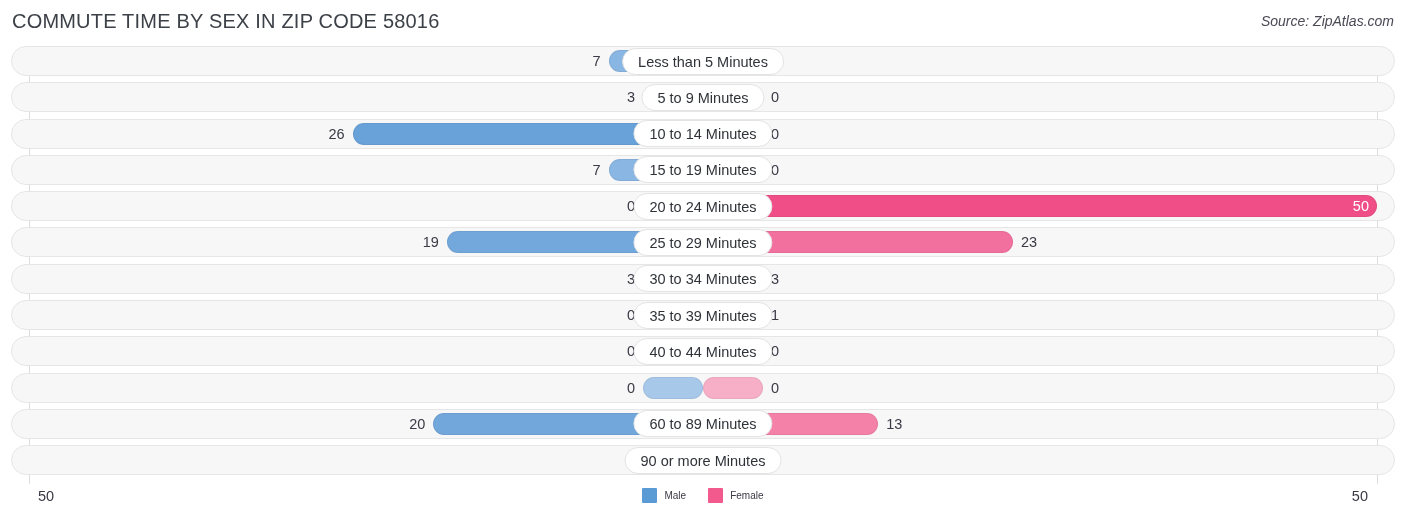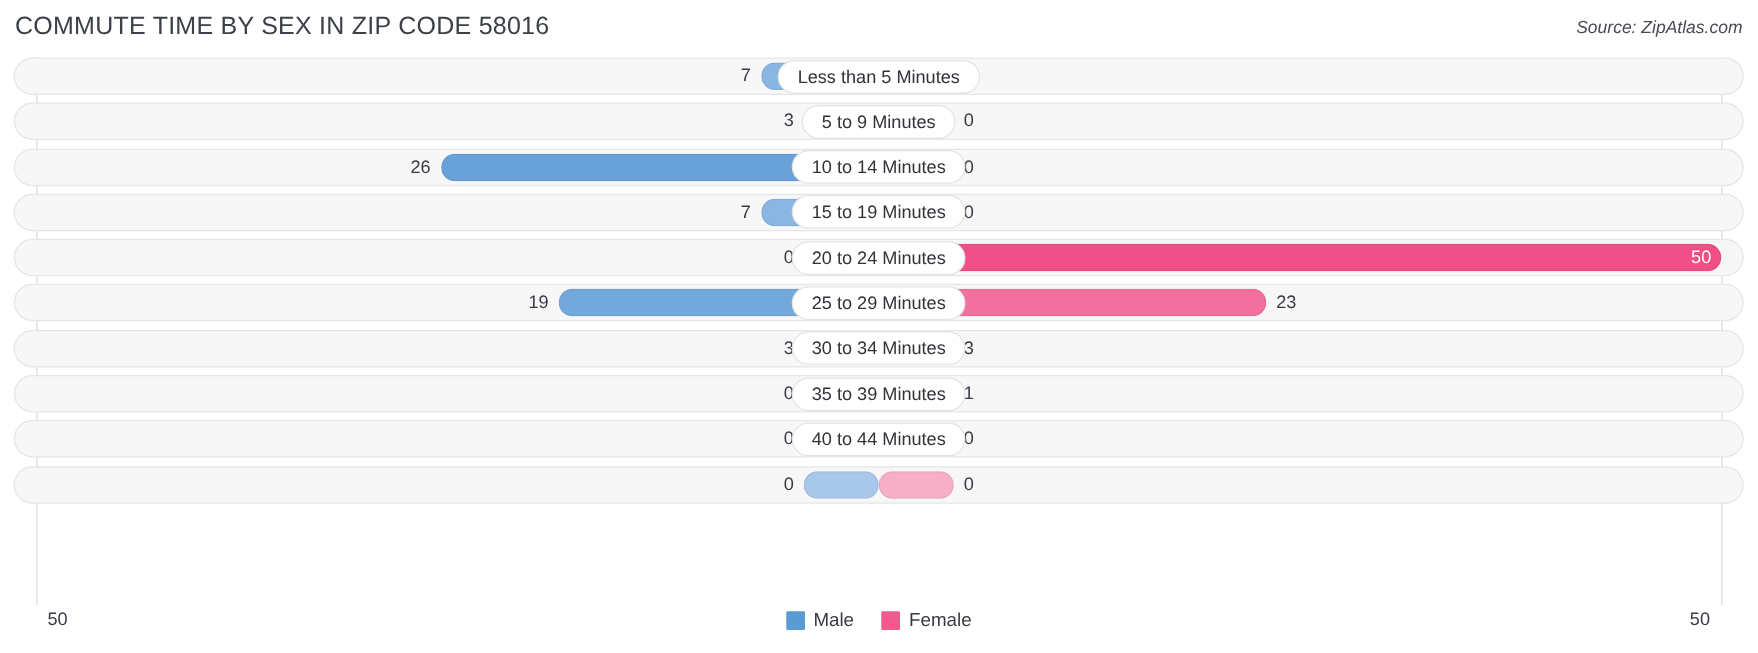--- a/index.html
+++ b/index.html
@@ -89,21 +89,21 @@
   .axis-right{
     position:absolute;right:38px;top:4px;
     font-size:14.5px;color:#3a3a46;
   }
   .legend{
     position:absolute;left:0;right:0;top:4px;
     display:flex;justify-content:center;align-items:center;gap:22px;
   }
   .legend-item{display:flex;align-items:center;gap:7px;}
   .swatch{width:15px;height:15px;display:inline-block;border-radius:1px;}
-  .legend-label{font-size:15px;color:#3a3a46;}
+  .legend-label{font-size:10px;color:#3a3a46;}
   .gridline{
     position:absolute;top:0;width:1px;height:438px;
     background:#dcdcdc;
   }
 </style>
 </head>
 <body>
 
 <div class="header">
   <div class="title">COMMUTE TIME BY SEX IN ZIP CODE 58016</div>
@@ -185,20 +185,36 @@
         <div class="val male" style="right: 771px; width: 40px;">0</div>
         <div class="val female" style="left: 771px; width: 40px;">0</div>
         <div class="cat">40 to 44 Minutes</div>
       </div>
       <div class="row">
         <div class="track"></div>
         <div class="bar male" style="width: 60px; background: rgb(168, 200, 234);"></div>
         <div class="bar female" style="width: 60px; background: rgb(246, 175, 199);"></div>
         <div class="val male" style="right: 771px; width: 40px;">0</div>
         <div class="val female" style="left: 771px; width: 40px;">0</div>
+      </div>
+      <div class="row">
+        <div class="track"></div>
+        <div class="bar male" style="width: 269.6px; background: rgb(114, 167, 220);"></div>
+        <div class="bar female" style="width: 175.24px; background: rgb(243, 129, 168);"></div>
+        <div class="val male" style="right: 980.6px; width: 40px;">20</div>
+        <div class="val female" style="left: 886.24px; width: 40px;">13</div>
+        <div class="cat">60 to 89 Minutes</div>
+      </div>
+      <div class="row">
+        <div class="track"></div>
+        <div class="bar male" style="width: 60px; background: rgb(168, 200, 234);"></div>
+        <div class="bar female" style="width: 60px; background: rgb(246, 175, 199);"></div>
+        <div class="val male" style="right: 771px; width: 40px;">0</div>
+        <div class="val female" style="left: 771px; width: 40px;">0</div>
+        <div class="cat">90 or more Minutes</div>
       </div>
     </div>
 </div>
 
 <div class="footer">
   <div class="axis-left">50</div>
   <div class="axis-right">50</div>
   <div class="legend">
     <div class="legend-item">
       <span class="swatch" id="sw-male" style="background: rgb(91, 155, 213);"></span>

